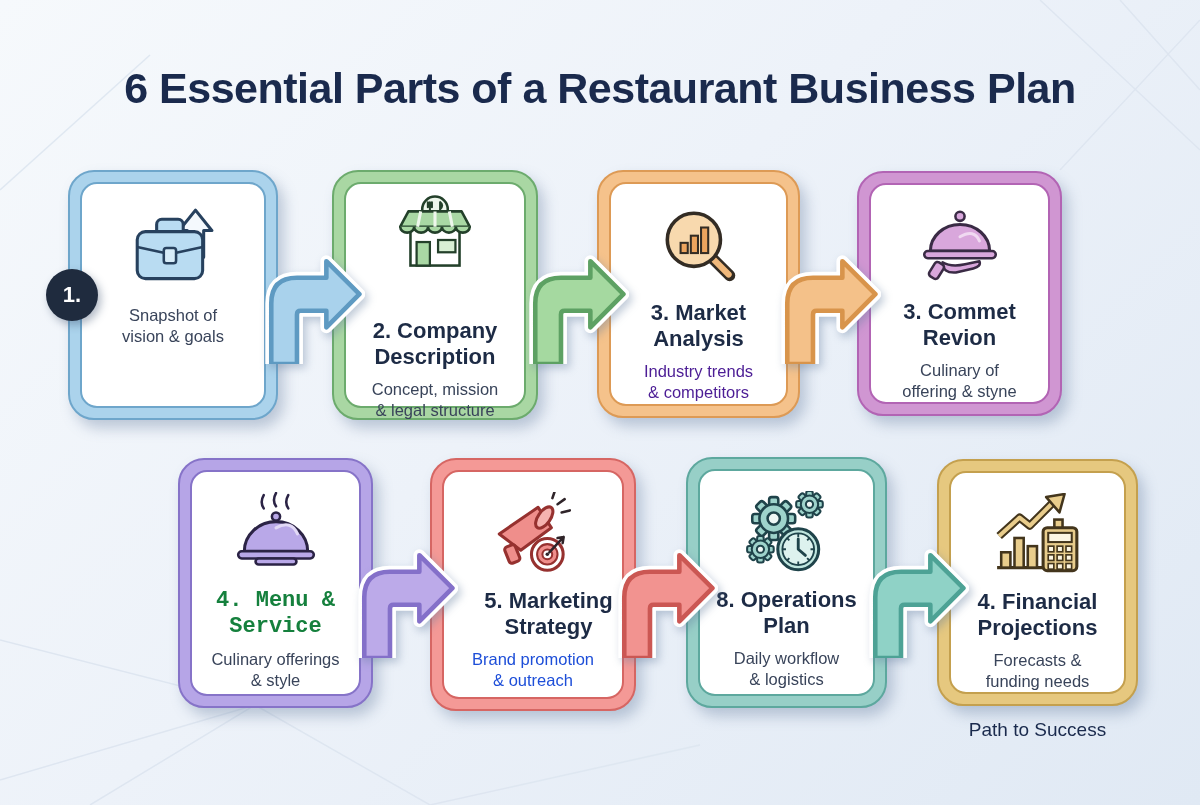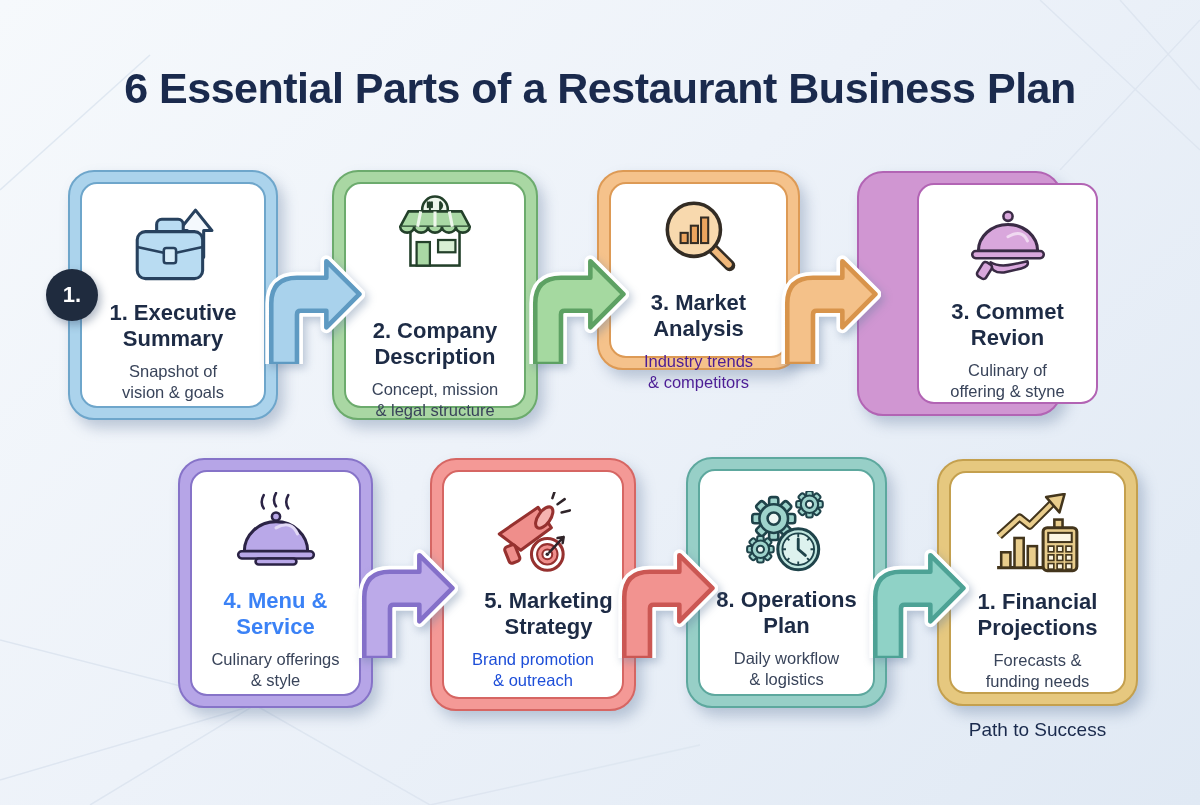--- a/index.html
+++ b/index.html
@@ -13,21 +13,21 @@
     padding:10px;box-sizing:border-box;
     box-shadow:6px 8px 14px rgba(101,124,158,.38);}
   .card-inner{width:100%;height:100%;background:#ffffff;border-radius:17px;
     border:2.5px solid;box-sizing:border-box;display:flex;flex-direction:column;
     align-items:center;text-align:center;}
   .icon-box{height:102px;margin-top:10px;display:flex;align-items:flex-end;justify-content:center;}
   .card-title{white-space:pre-line;font-weight:bold;font-size:22px;line-height:1.18;margin-top:4px;}
   .card-sub{white-space:pre-line;font-size:16.5px;line-height:1.28;margin-top:9px;}
   .p1{left:68px;top:170px;width:210px;height:250px;}
   .p2{left:332px;top:170px;width:206px;height:250px;}
-  .p3{left:597px;top:170px;width:203px;height:200px;}
+  .p3{left:597px;top:170px;width:203px;height:248px;}
   .p4{left:857px;top:171px;width:205px;height:245px;}
   .p5{left:178px;top:458px;width:195px;height:250px;}
   .p6{left:430px;top:458px;width:206px;height:253px;}
   .p7{left:686px;top:457px;width:201px;height:251px;}
   .p8{left:937px;top:459px;width:201px;height:247px;}
   .flow-arrow{position:absolute;filter:drop-shadow(3px 4px 4px rgba(101,124,158,.4));}
   .a1{left:262px;top:252px;} .a2{left:526px;top:252px;} .a3{left:778px;top:252px;}
   .a4{left:355px;top:546px;} .a5{left:615px;top:546px;} .a6{left:866px;top:546px;}
   .badge{position:absolute;left:46px;top:269px;width:52px;height:52px;border-radius:50%;
     display:flex;align-items:center;justify-content:center;font-weight:bold;font-size:22px;
@@ -60,22 +60,20 @@
       <svg width="104" height="92" viewBox="0 0 100 90">
         <g stroke="#27415e" stroke-width="3" stroke-linejoin="round">
           <path d="M72 6 L88 26 L80 26 L80 52 L64 52 L64 26 L56 26 Z" fill="#f4f9fd"></path>
           <rect x="34" y="15" width="26" height="16" rx="5" fill="#b9dcf2"></rect>
           <rect x="15" y="27" width="64" height="46" rx="8" fill="#b9dcf2"></rect>
         </g>
         <path d="M15 42 L42 48 M79 42 L52 48" stroke="#27415e" stroke-width="2.5" fill="none"></path>
         <rect x="41" y="43" width="12" height="15" rx="2.5" fill="#d7ecf8" stroke="#27415e" stroke-width="2.5"></rect>
       </svg>
     </div>
-    <div class="card-title" style="color: rgb(29, 43, 69);">1. Executive
-Summary</div>
     <div class="card-sub" style="color: rgb(57, 68, 90);">Snapshot of
 vision &amp; goals</div>
   </div>
 </div>
 
 <div class="card p2" style="background: rgb(169, 215, 163); border-color: rgb(108, 171, 109);">
   <div class="card-inner" style="border-color: rgb(108, 171, 109);">
     <div class="icon-box">
       <svg width="104" height="92" viewBox="0 0 100 90">
         <circle cx="50" cy="15" r="12.5" fill="#eef7ec" stroke="#23402a" stroke-width="2.5"></circle>
@@ -110,21 +108,21 @@
       </svg>
     </div>
     <div class="card-title" style="color: rgb(29, 43, 69);">3. Market
 Analysis</div>
     <div class="card-sub" style="color: #4c1d95;">Industry trends
 &amp; competitors</div>
   </div>
 </div>
 
 <div class="card p4" style="background: rgb(208, 150, 210); border-color: rgb(178, 100, 180);">
-  <div class="card-inner" style="border-color: rgb(178, 100, 180); margin-left: 48px;">
+  <div class="card-inner" style="border-color: rgb(178, 100, 180);">
     <div class="icon-box">
       <svg width="104" height="92" viewBox="0 0 100 90">
         <circle cx="50" cy="13" r="4.5" fill="#d9a7dc" stroke="#3a2b45" stroke-width="2.5"></circle>
         <path d="M21 47 A29 26 0 0 1 79 47 Z" fill="#d9a7dc" stroke="#3a2b45" stroke-width="3" stroke-linejoin="round"></path>
         <path d="M50 33 q14 -8 19 4" stroke="#f0d9f1" stroke-width="3" fill="none" stroke-linecap="round"></path>
         <rect x="15" y="47" width="70" height="7" rx="3.5" fill="#d9a7dc" stroke="#3a2b45" stroke-width="2.5"></rect>
         <path d="M33 58 q0 11 13 10 l17 -4 q8 -2 6 -7 l-14 3 q-14 3 -22 -2 z" fill="#d9a7dc" stroke="#3a2b45" stroke-width="2.5" stroke-linejoin="round"></path>
         <rect x="22" y="58" width="10" height="16" rx="3" transform="rotate(32 27 66)" fill="#d9a7dc" stroke="#3a2b45" stroke-width="2.5"></rect>
       </svg>
     </div>
@@ -144,21 +142,21 @@
               <path d="M50 1 q-4 7 0 13"></path>
               <path d="M62 3 q-4 7 0 13"></path>
         </g>
         <circle cx="50" cy="24" r="4" fill="#b9a8e8" stroke="#2b2345" stroke-width="2.5"></circle>
         <path d="M19 58 A31 29 0 0 1 81 58 Z" fill="#b9a8e8" stroke="#2b2345" stroke-width="3" stroke-linejoin="round"></path>
         <path d="M50 35 q15 -8 21 6" stroke="#e2d9f6" stroke-width="3" fill="none" stroke-linecap="round"></path>
         <rect x="13" y="58" width="74" height="7" rx="3.5" fill="#b9a8e8" stroke="#2b2345" stroke-width="2.5"></rect>
         <rect x="30" y="65" width="40" height="6" rx="3" fill="#b9a8e8" stroke="#2b2345" stroke-width="2.5"></rect>
       </svg>
     </div>
-    <div class="card-title" style="color: #3b82f6;">4. Menu &amp;
+    <div class="card-title" style="color: #15803d; font-family: Liberation Mono, monospace;">4. Menu &amp;
 Service</div>
     <div class="card-sub" style="color: rgb(57, 68, 90);">Culinary offerings
 &amp; style</div>
   </div>
 </div>
 
 <div class="card p6" style="background: rgb(244, 153, 150); border-color: rgb(214, 102, 99);">
   <div class="card-inner" style="border-color: rgb(214, 102, 99);">
     <div class="icon-box">
       <svg width="104" height="92" viewBox="0 0 100 90">
@@ -253,21 +251,21 @@
               <rect x="77.4" y="52" width="5.5" height="5.5"></rect>
           <rect x="60" y="60.5" width="5.5" height="5.5"></rect>
               <rect x="68.7" y="60.5" width="5.5" height="5.5"></rect>
               <rect x="77.4" y="60.5" width="5.5" height="5.5"></rect>
           <rect x="60" y="69" width="5.5" height="5.5"></rect>
               <rect x="68.7" y="69" width="5.5" height="5.5"></rect>
               <rect x="77.4" y="69" width="5.5" height="5.5"></rect>
         </g>
       </svg>
     </div>
-    <div class="card-title" style="color: rgb(29, 43, 69);">1. Financial
+    <div class="card-title" style="color: rgb(29, 43, 69);">4. Financial
 Projections</div>
     <div class="card-sub" style="color: rgb(57, 68, 90);">Forecasts &amp;
 funding needs</div>
   </div>
 </div>
 
 <svg class="flow-arrow a1" width="103" height="112" viewBox="0 0 112 122">
   <path d="M10 122 L10 56 Q10 28 38 28 L70 28 L70 10 L106 46 L70 82 L70 64 L42 64 Q38 64 38 68 L38 122 Z" fill="#ffffff" stroke="#ffffff" stroke-width="13" stroke-linejoin="round"></path>
   <path d="M10 122 L10 56 Q10 28 38 28 L70 28 L70 10 L106 46 L70 82 L70 64 L42 64 Q38 64 38 68 L38 122 Z" stroke-width="5" stroke-linejoin="round" style="fill: rgb(169, 210, 236); stroke: rgb(94, 154, 194);"></path>
 </svg>

